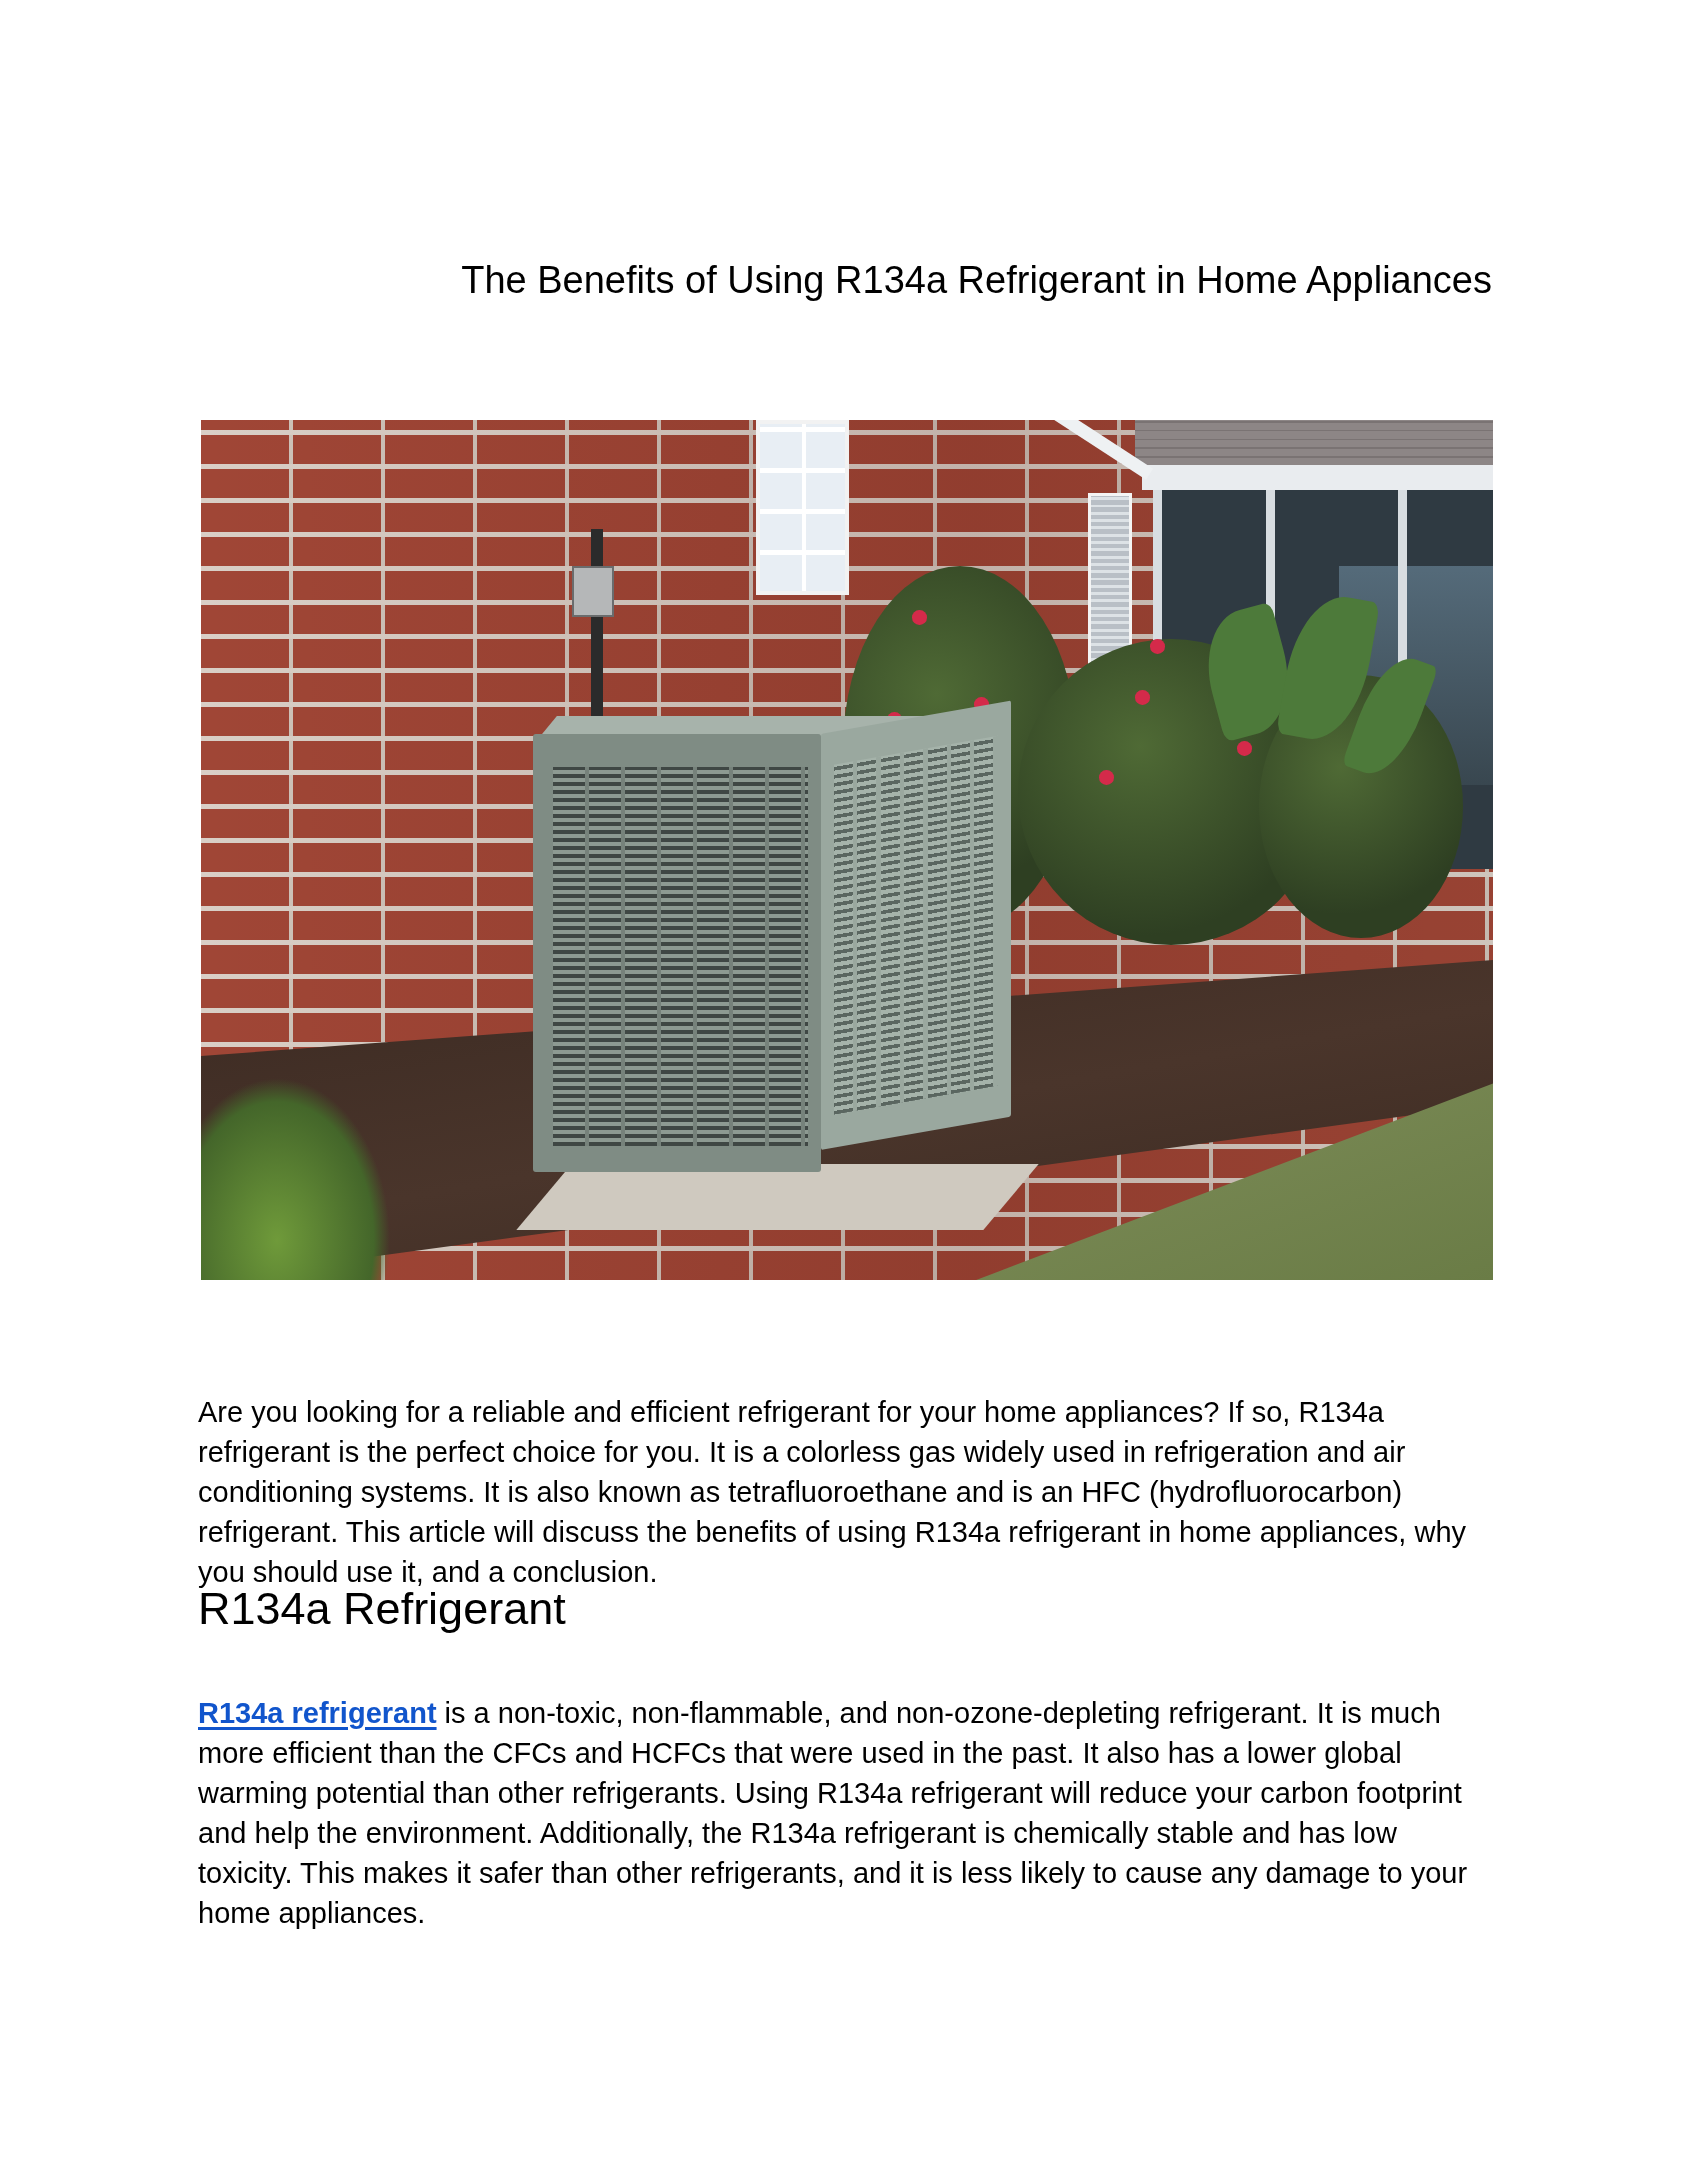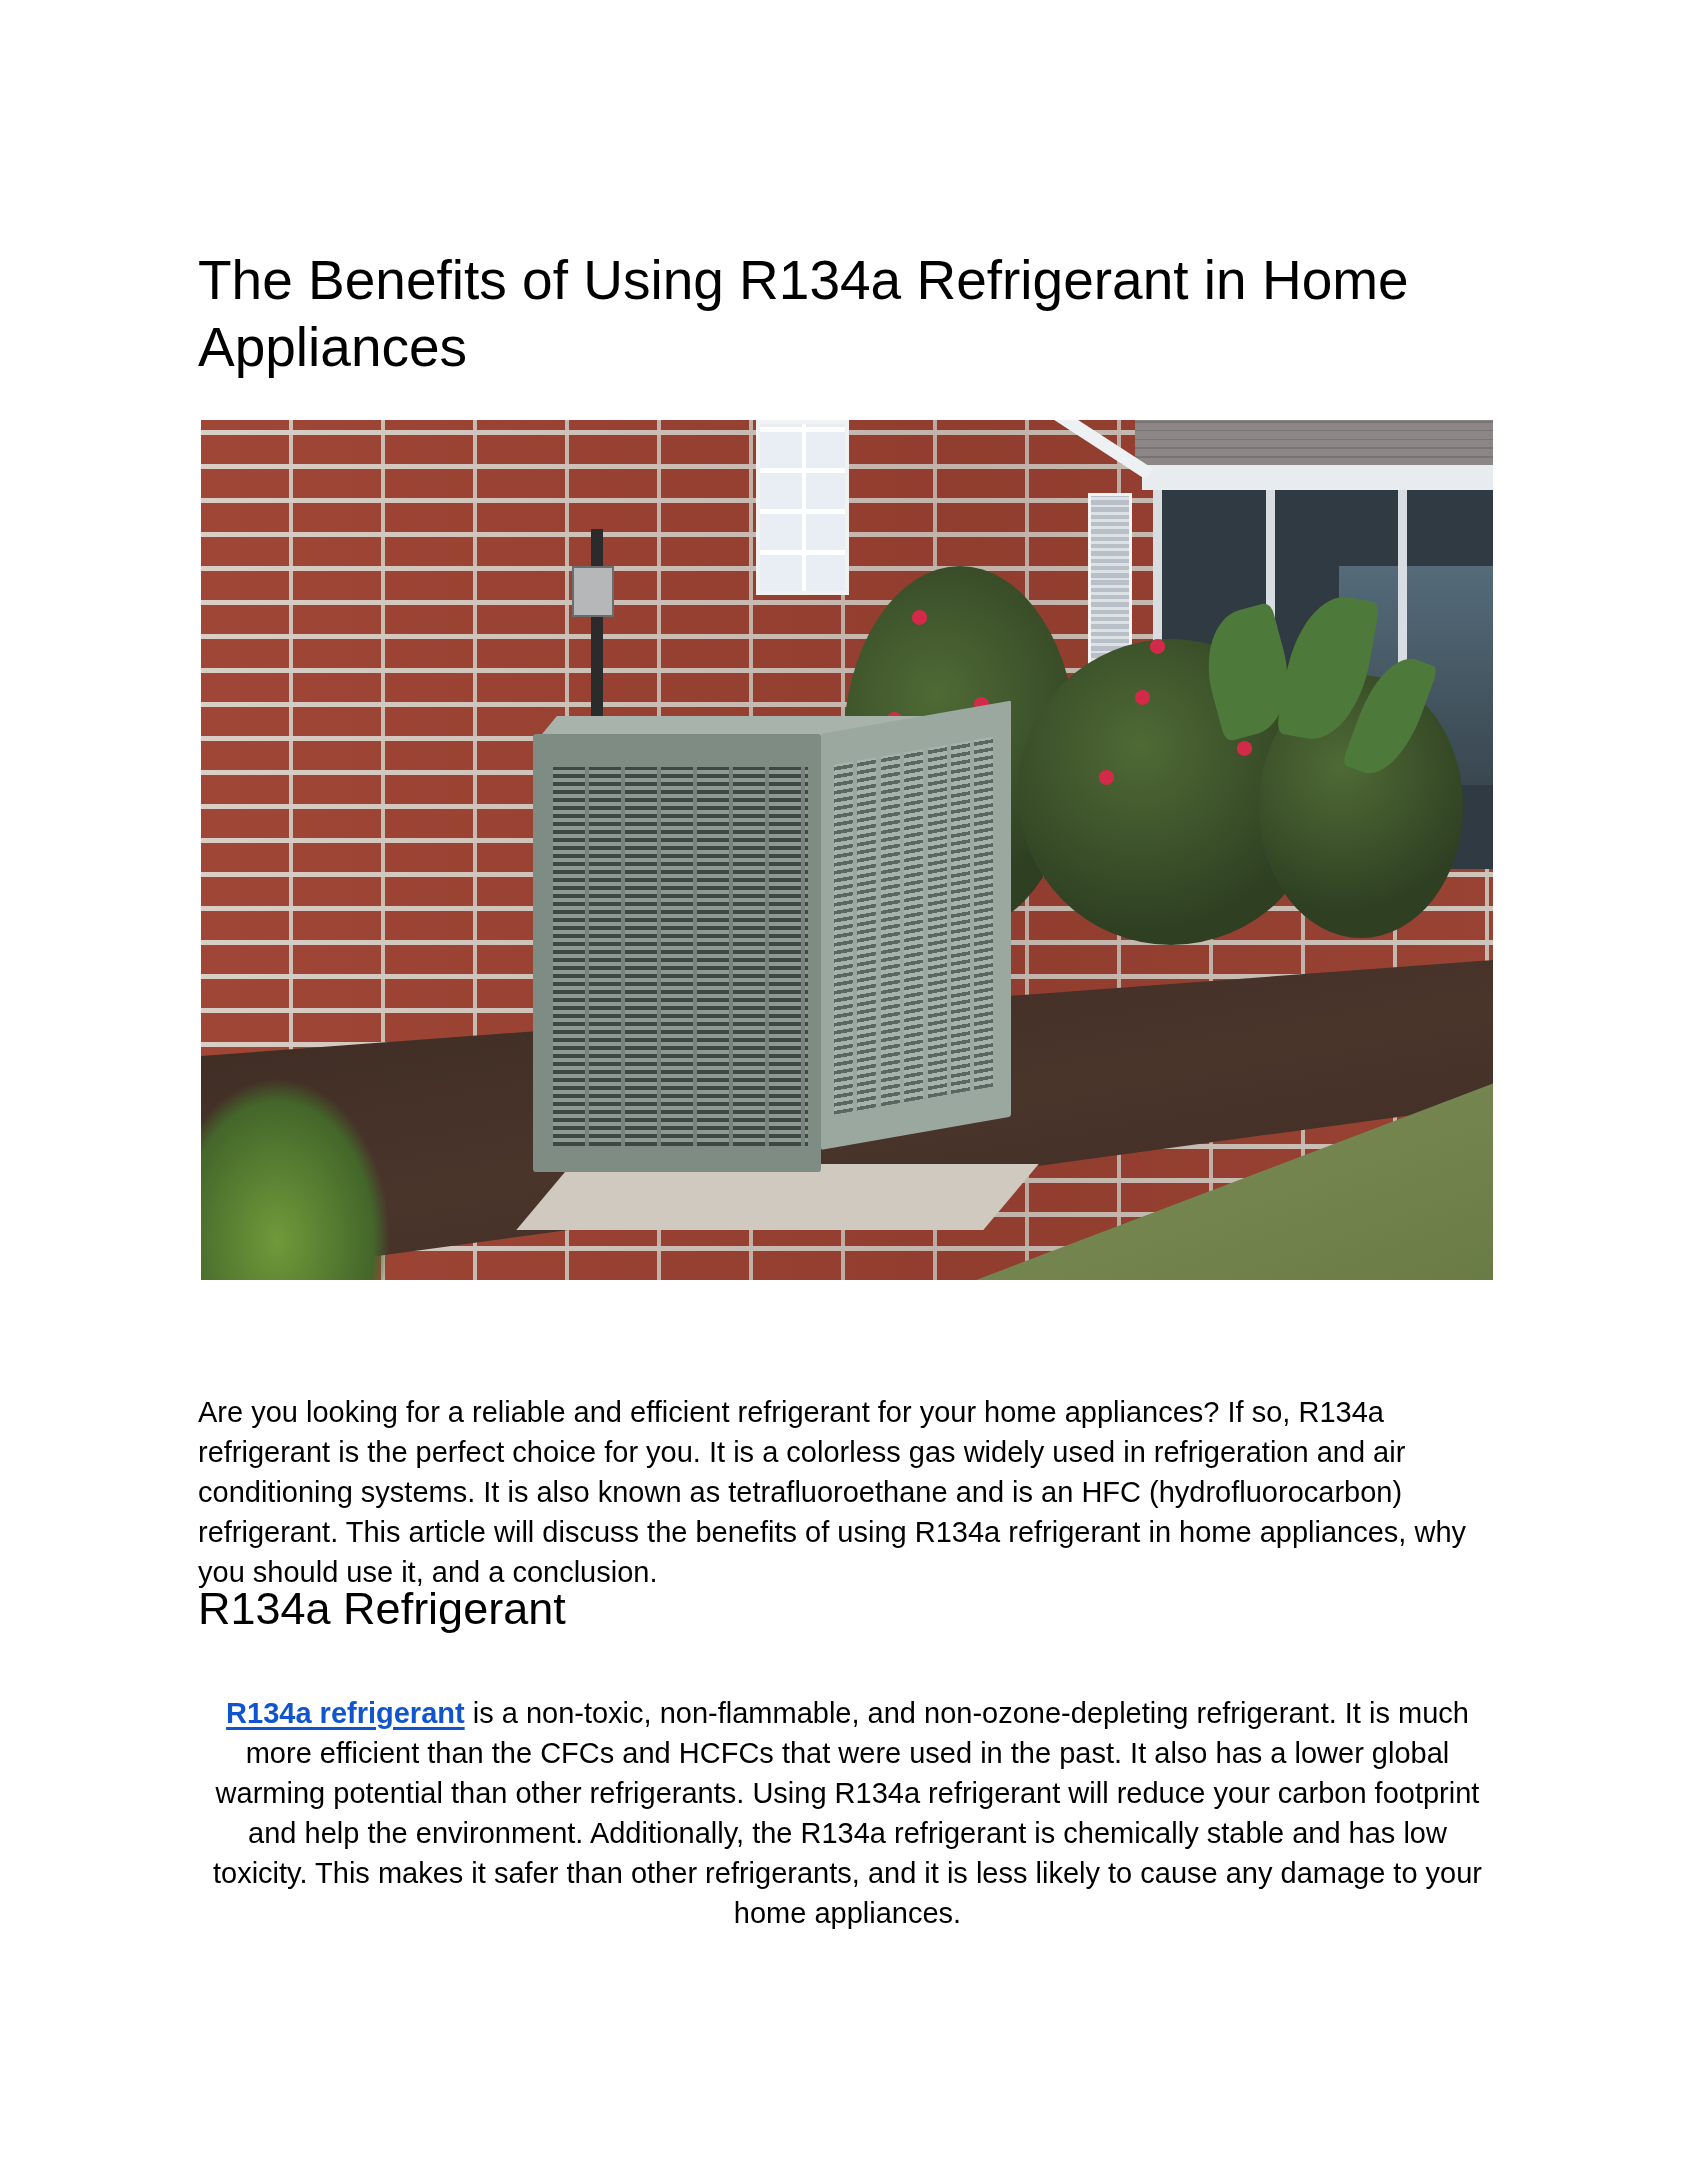--- a/index.html
+++ b/index.html
@@ -1,25 +1,25 @@
 <!DOCTYPE html>
 <html style="font-size:11.7px"><head>
 <meta charset="utf-8">
 <style>
   html, body { margin: 0; padding: 0; background: #ffffff; }
   body { width: 1687px; height: 2183px; position: relative; overflow: hidden;
          font-family: "Liberation Sans", sans-serif; color: #000; }
   .title { position: absolute; left: 198px; width: 1294px; top: 247px;
-           text-align: left; font-size: 55px; line-height: 67px; font-weight: normal; margin: 0; }
+           text-align: right; font-size: 38px; line-height: 67px; font-weight: normal; margin: 0; }
   .photo { position: absolute; left: 201px; top: 420px; width: 1292px; height: 860px;
            overflow: hidden; background: #9c4a3c; }
   .para { position: absolute; left: 198px; width: 1299px; font-size: 29px; line-height: 40px; margin: 0; }
   .p1 { top: 1392px; }
   .h2 { position: absolute; left: 198px; top: 1582px; font-size: 45px; line-height: 53px; font-weight: normal; margin: 0; }
-  .p2 { top: 1693px; text-align: center; }
+  .p2 { top: 1693px; }
   .link { color: #1155cc; font-weight: bold; text-decoration: underline; text-decoration-thickness: 2.9px; text-underline-offset: 4.4px; }
 
   
   .brick { position: absolute; inset: 0;
     background-color: #a04636;
     background-image:
       repeating-linear-gradient(0deg, transparent 0 29px, #d9cfc6 29px 34px),
       repeating-linear-gradient(90deg, transparent 0 88px, #cfc4ba 88px 92px);
   }
   .brick-shade { position: absolute; inset: 0; background: linear-gradient(90deg, rgba(0,0,0,0) 0%, rgba(60,10,5,0.15) 60%, rgba(0,0,0,0.05) 100%); }

